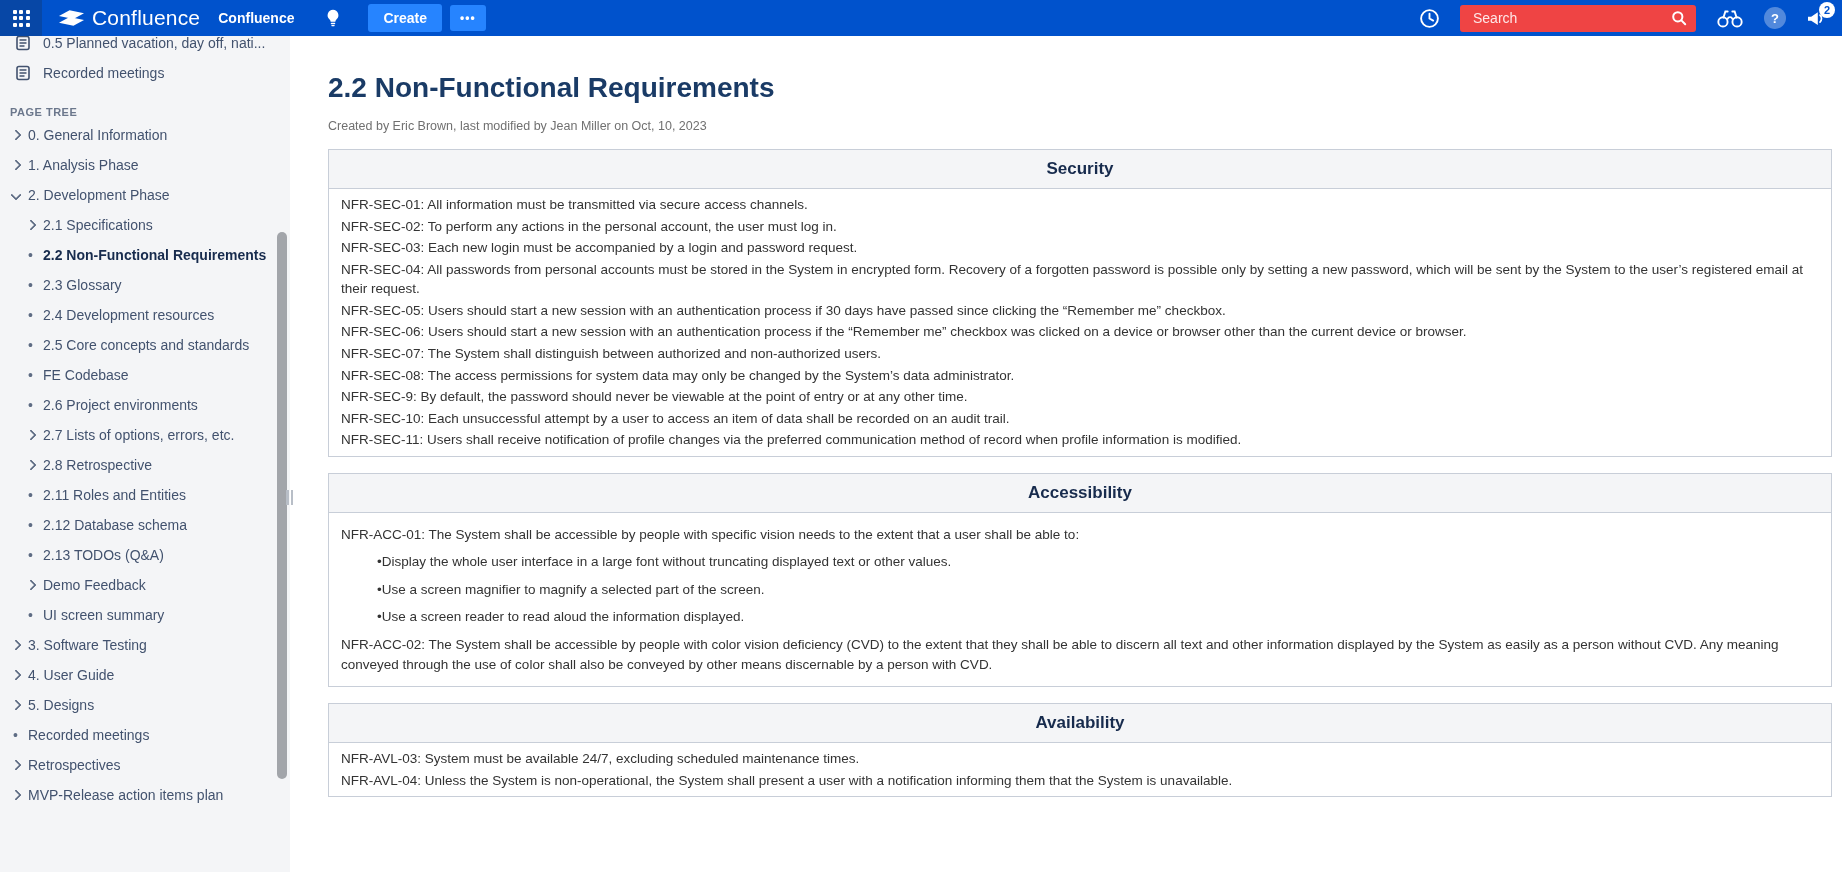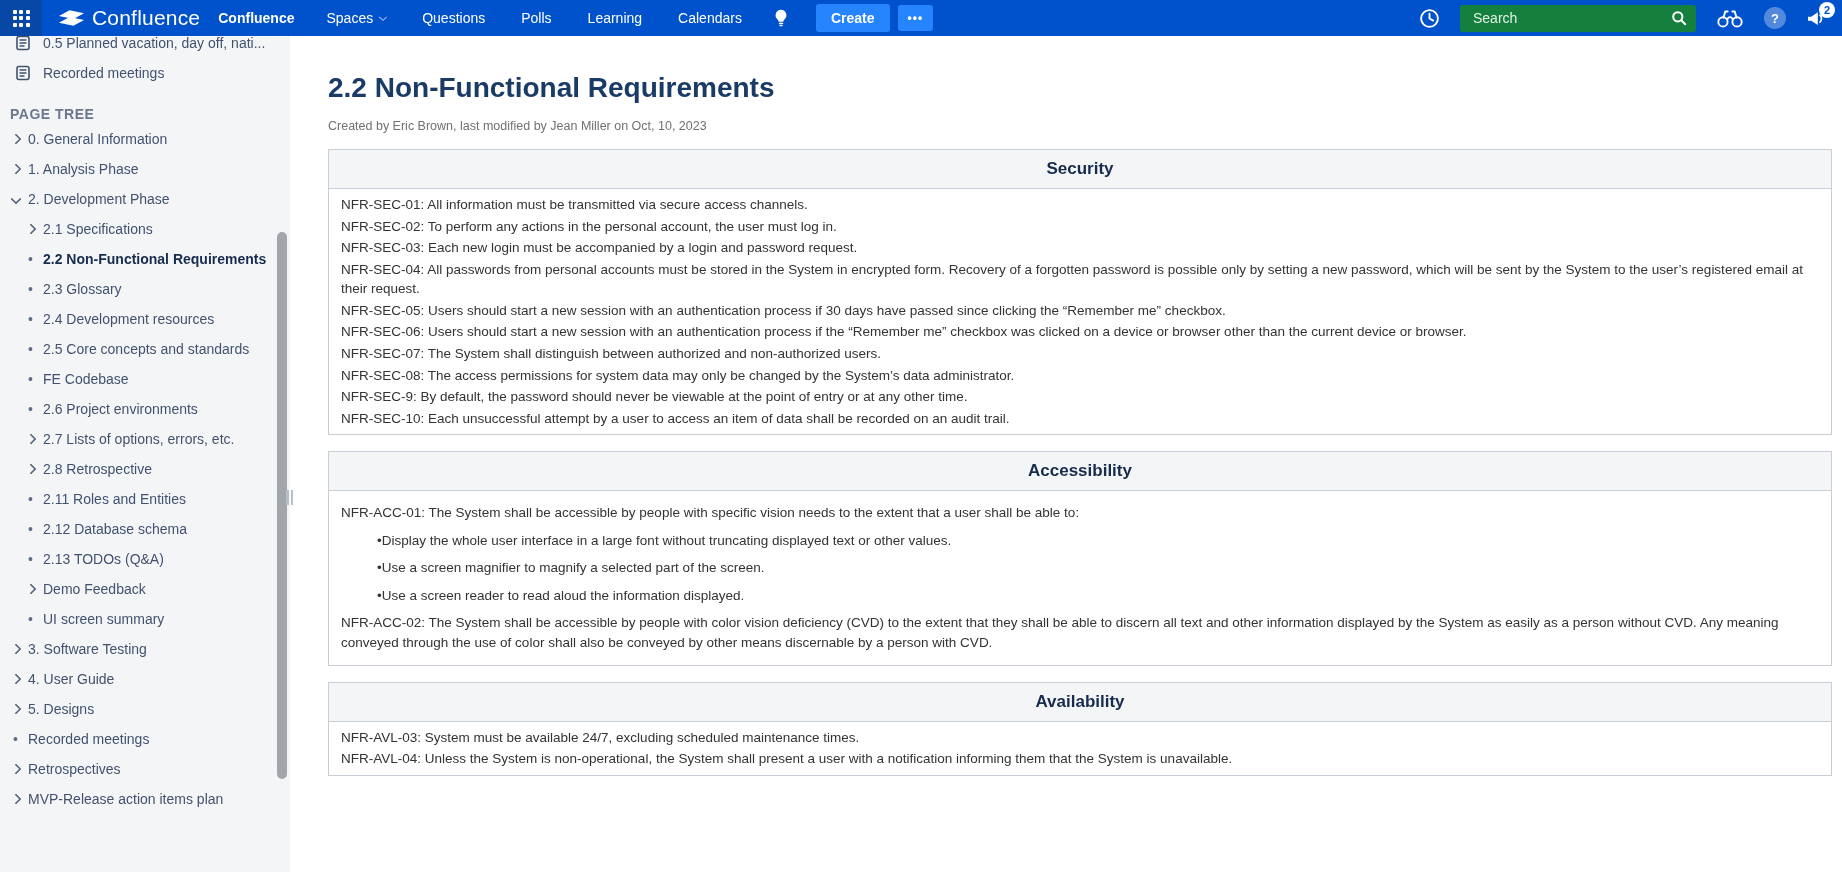--- a/index.html
+++ b/index.html
@@ -16,34 +16,34 @@
   .logo-word{font-size:21px;font-weight:400;letter-spacing:.2px;}
   .space-name{font-size:14px;font-weight:700;margin-left:18px;cursor:pointer;}
   .nav-links{display:flex;align-items:center;gap:36px;margin-left:32px;font-size:14px;}
   .nav-link{cursor:pointer;display:flex;align-items:center;gap:7px;white-space:nowrap;}
   .bulb{margin-left:32px;cursor:pointer;display:flex;align-items:center;}
   .create-btn{background:#2684FF;border:none;color:#fff;font-family:inherit;font-size:14px;font-weight:700;
     border-radius:3px;padding:6px 15px;margin-left:28px;cursor:pointer;}
   .more-btn{background:#2684FF;border:none;color:#fff;font-weight:700;font-size:12px;letter-spacing:1px;
     border-radius:3px;padding:8px 10px;margin-left:8px;cursor:pointer;line-height:10px;}
   .nav-right{margin-left:auto;display:flex;align-items:center;gap:20px;padding-right:16px;}
-  .search-box{background:#15803d;border-radius:3px;width:216px;height:27px;display:flex;align-items:center;padding:0 9px 0 11px;}
+  .search-box{background:#ef4444;border-radius:3px;width:216px;height:27px;display:flex;align-items:center;padding:0 9px 0 11px;}
   .search-box input{flex:1;background:transparent;border:none;outline:none;color:#fff;font-family:inherit;font-size:14px;min-width:0;}
   .search-box input::placeholder{color:rgba(255,255,255,.88);}
   .help-circle{width:22px;height:22px;border-radius:50%;background:rgba(255,255,255,.32);display:flex;align-items:center;justify-content:center;
     font-size:13px;font-weight:700;color:#fff;cursor:pointer;}
   .icon-btn{cursor:pointer;display:flex;align-items:center;position:relative;}
   .badge{position:absolute;top:-7px;right:-9px;background:#fff;color:#0052CC;border-radius:50%;width:16px;height:16px;
     font-size:11px;font-weight:700;display:flex;align-items:center;justify-content:center;}
   
   .layout{display:flex;height:836px;position:relative;}
   .sidebar{width:290px;flex-shrink:0;background:#F4F5F7;position:relative;overflow:hidden;}
   .shortcuts{margin-top:-8px;}
   .shortcut{display:flex;align-items:flex-start;gap:12px;padding:7px 8px 7px 15px;font-size:14px;color:#42526E;cursor:pointer;white-space:nowrap;}
-  .pagetree-label{margin:18px 0 2px 10px;font-size:14px;font-weight:700;color:#6B778C;letter-spacing:.5px;}
+  .pagetree-label{margin:18px 0 2px 10px;font-size:11px;font-weight:700;color:#6B778C;letter-spacing:.5px;}
   .tree{font-size:14px;color:#42526E;}
   .tree-item{display:flex;align-items:center;height:30px;cursor:pointer;white-space:nowrap;}
   .tree-item.lvl1{padding-left:8px;}
   .tree-item.lvl2{padding-left:23px;}
   .tree-item .marker{width:15px;flex-shrink:0;display:flex;align-items:center;justify-content:center;color:#5E6C84;font-size:14px;}
   .tree-item .lab{margin-left:5px;}
   .tree-item.current .lab{font-weight:700;color:#172B4D;}
   .chev{width:6px;height:6px;border:solid #5E6C84;border-width:2px 2px 0 0;display:inline-block;transform:rotate(45deg);border-radius:1px;}
   .chev.down{transform:rotate(135deg);}
   .chev.sm{width:5px;height:5px;border-color:#fff;border-width:1.8px 1.8px 0 0;transform:rotate(135deg);margin-top:-3px;}
@@ -82,27 +82,20 @@
   <div class="logo">
     <span style="display:flex;">
       <svg width="27" height="18" viewBox="0 0 28 18">
           <path d="M1 7 L12 1 L27 4 L16 10 Z" fill="#fff"></path>
           <path d="M1 14 L12 8 L27 11 L16 17 Z" fill="#fff"></path>
         </svg>
     </span>
     <span class="logo-word">Confluence</span>
   </div>
   <span class="space-name">Confluence</span>
-  <nav class="nav-links" id="nav-links">
-      <span class="nav-link">Spaces<i class="chev sm"></i></span>
-      <span class="nav-link">Questions</span>
-      <span class="nav-link">Polls</span>
-      <span class="nav-link">Learning</span>
-      <span class="nav-link">Calendars</span>
-    </nav>
   <span class="bulb">
     <svg width="14" height="20" viewBox="0 0 16 21">
       <path d="M8 1 a6.2 6.2 0 0 1 4.1 10.8 c-1 .95-1.4 2-1.4 3 h-5.4 c0-1-.4-2.05-1.4-3 A6.2 6.2 0 0 1 8 1 Z" fill="#fff"></path>
       <rect x="5.4" y="16" width="5.2" height="1.7" rx=".85" fill="#fff"></rect>
       <rect x="6" y="18.4" width="4" height="1.5" rx=".75" fill="#fff"></rect>
     </svg>
   </span>
   <button class="create-btn">Create</button>
   <button class="more-btn">•••</button>
 
@@ -296,20 +289,21 @@
             <p class="para">NFR-SEC-01: All information must be transmitted via secure access channels.</p>
             <p class="para">NFR-SEC-02: To perform any actions in the personal account, the user must log in.</p>
             <p class="para">NFR-SEC-03: Each new login must be accompanied by a login and password request.</p>
             <p class="para">NFR-SEC-04: All passwords from personal accounts must be stored in the System in encrypted form. Recovery of a forgotten password is possible only by setting a new password, which will be sent by the System to the user’s registered email at their request.</p>
             <p class="para">NFR-SEC-05: Users should start a new session with an authentication process if 30 days have passed since clicking the “Remember me” checkbox.</p>
             <p class="para">NFR-SEC-06: Users should start a new session with an authentication process if the “Remember me” checkbox was clicked on a device or browser other than the current device or browser.</p>
             <p class="para">NFR-SEC-07: The System shall distinguish between authorized and non-authorized users.</p>
             <p class="para">NFR-SEC-08: The access permissions for system data may only be changed by the System’s data administrator.</p>
             <p class="para">NFR-SEC-9: By default, the password should never be viewable at the point of entry or at any other time.</p>
             <p class="para">NFR-SEC-10: Each unsuccessful attempt by a user to access an item of data shall be recorded on an audit trail.</p>
+            <p class="para">NFR-SEC-11: Users shall receive notification of profile changes via the preferred communication method of record when profile information is modified.</p>
           </div>
         </section>
         <section class="section">
           <div class="section-header">Accessibility</div>
           <div class="section-body">
             <p class="para tight">NFR-ACC-01: The System shall be accessible by people with specific vision needs to the extent that a user shall be able to:</p>
             <p class="para tight indent">•Display the whole user interface in a large font without truncating displayed text or other values.</p>
             <p class="para tight indent">•Use a screen magnifier to magnify a selected part of the screen.</p>
             <p class="para tight indent">•Use a screen reader to read aloud the information displayed.</p>
             <p class="para tight">NFR-ACC-02: The System shall be accessible by people with color vision deficiency (CVD) to the extent that they shall be able to discern all text and other information displayed by the System as easily as a person without CVD.  Any meaning conveyed through the use of color shall also be conveyed by other means discernable by a person with CVD.</p>

